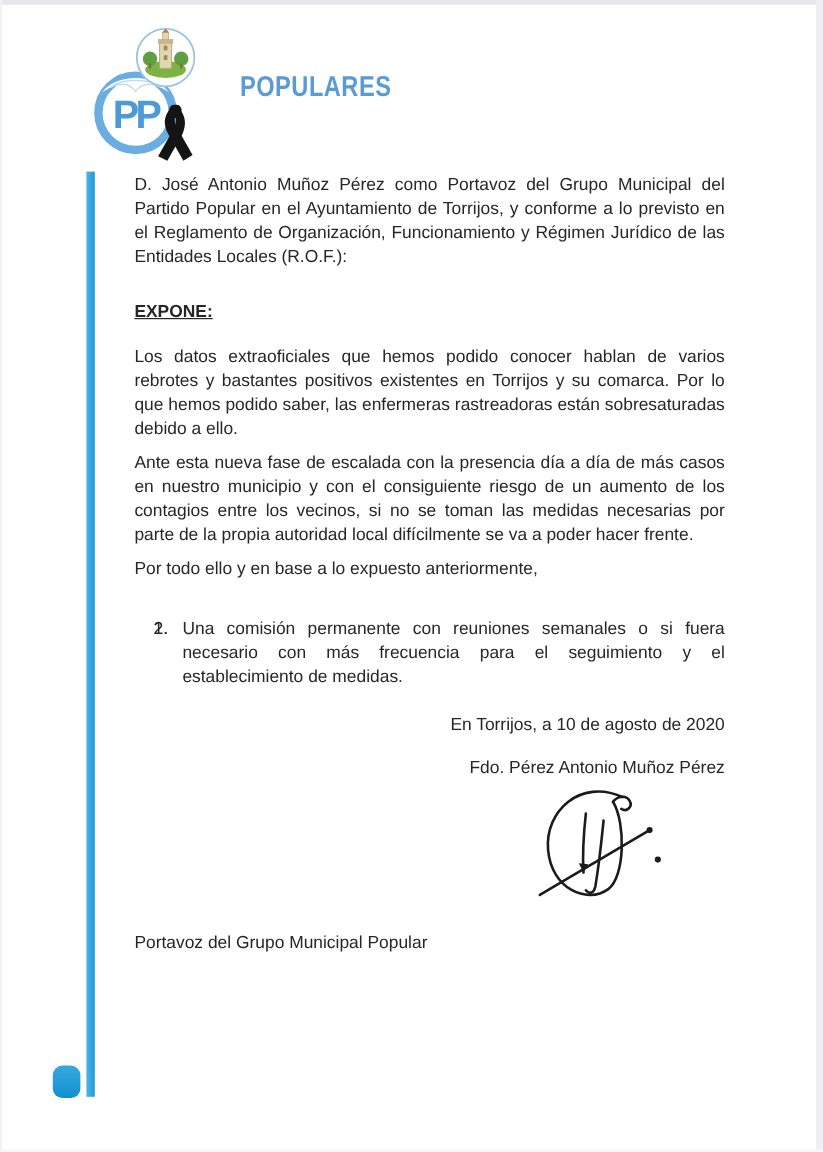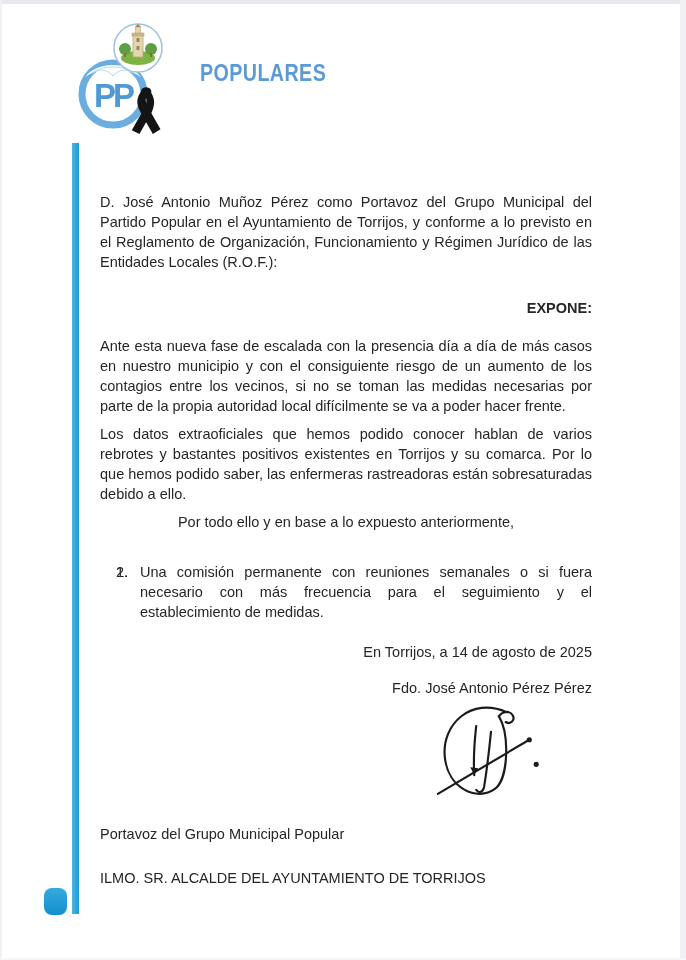--- a/index.html
+++ b/index.html
@@ -32,30 +32,31 @@
   .ribbon{position:absolute;left:127px;top:87px;width:44px;height:50px;z-index:3;}
   .wordmark{
     position:absolute;left:200px;top:59px;z-index:1;
     font-size:24px;font-weight:bold;color:#5b9bd5;
     letter-spacing:.5px;white-space:nowrap;
     transform:scaleX(.82);transform-origin:left center;
   }
 
   
   .content{
-    position:absolute;left:100px;top:144px;width:492px;
-    font-size:14.5px;line-height:20px;color:#262626;margin-top:48px;
+    position:absolute;left:112px;top:144px;width:492px;
+    font-size:14.5px;line-height:20px;color:#262626;
   }
   .para{margin:0 0 18px 0;text-align:justify;}
   .para.intro{margin-bottom:26px;}
   .para.p2{margin-bottom:8px;}
   .para.p3{margin-bottom:8px;}
-  .para.last{text-align:center;margin-bottom:30px;}
+  .para.last{text-align:left;margin-bottom:30px;}
   .doc-heading{
-    margin:0 0 18px 0;text-align:right;font-weight:bold;
+    margin:0 0 18px 0;text-align:left;font-weight:bold;
+    text-decoration:underline;
   }
   .heading-expone{margin-top:8px;margin-bottom:18px;}
   .list{margin:0;}
   .list-item{position:relative;padding-left:40px;margin-bottom:18px;text-align:justify;}
   .list-item .num{position:absolute;left:16px;top:0;}
   .list-item.second{margin-bottom:20px;}
   .right-line{text-align:right;margin:0 0 16px 0;}
   .fdo-line{margin-bottom:4px;}
   .sig-wrap{display:flex;justify-content:flex-end;padding-right:44px;height:104px;margin-bottom:18px;}
   .role-line{text-align:left;margin:0 0 24px 0;}
@@ -101,53 +102,52 @@
 </svg>
 
 <div class="wordmark">POPULARES</div>
 
 <div class="content">
 
   <p class="para intro">D. José Antonio Muñoz Pérez como Portavoz del Grupo Municipal del Partido Popular en el Ayuntamiento de Torrijos, y conforme a lo previsto en el Reglamento de Organización, Funcionamiento y Régimen Jurídico de las Entidades Locales (R.O.F.):</p>
 
   <p class="doc-heading heading-expone">EXPONE:</p>
 
+  <p class="para p2">Los datos extraoficiales que hemos podido conocer hablan de varios rebrotes y bastantes positivos existentes en Torrijos y su comarca. Por lo que hemos podido saber, las enfermeras rastreadoras están sobresaturadas debido a ello.</p>
+
   <p class="para p3">Ante esta nueva fase de escalada con la presencia día a día de más casos en nuestro municipio y con el consiguiente riesgo de un aumento de los contagios entre los vecinos, si no se toman las medidas necesarias por parte de la propia autoridad local difícilmente se va a poder hacer frente.</p>
-
-  <p class="para p2">Los datos extraoficiales que hemos podido conocer hablan de varios rebrotes y bastantes positivos existentes en Torrijos y su comarca. Por lo que hemos podido saber, las enfermeras rastreadoras están sobresaturadas debido a ello.</p>
 
   <p class="para last">Por todo ello y en base a lo expuesto anteriormente,</p>
 
 
   <div class="list">
     <div class="list-item">
       <span class="num">1.</span>
     </div>
     <div class="list-item second">
       <span class="num">2.</span>
       <span>Una comisión permanente con reuniones semanales o si fuera necesario con más frecuencia para el seguimiento y el establecimiento de medidas.</span>
     </div>
   </div>
 
-  <p class="right-line">En Torrijos, a 14 de agosto de 2025</p>
+  <p class="right-line">En Torrijos, a 10 de agosto de 2020</p>
 
-  <p class="right-line fdo-line">Fdo. José Antonio Pérez Pérez</p>
+  <p class="right-line fdo-line">Fdo. Pérez Antonio Muñoz Pérez</p>
 
   <div class="sig-wrap">
     <svg width="118" height="104" viewBox="0 0 120 105">
       <g fill="none" stroke="#1b1b1b" stroke-width="2.2" stroke-linecap="round">
         <path d="M78 10 C 42 -6, 12 22, 15 55 C 18 88, 48 101, 66 88 C 80 78, 81 32, 70 14"></path>
         <path d="M70 14 C 74 9, 81 8, 84 13 C 87 18, 82 23, 77 20"></path>
         <path d="M47 24 C 45 42, 44 58, 45 74"></path>
         <path d="M62 30 C 60 50, 58 68, 55 86 C 54 91, 50 93, 47 89"></path>
         <path d="M8 93 L 101 38"></path>
       </g>
       <circle cx="101" cy="38" r="2.6" fill="#1b1b1b"></circle>
       <circle cx="108" cy="63" r="2.6" fill="#1b1b1b"></circle>
       <path d="M45 74 L 41 66 L 49 67 Z" fill="#1b1b1b"></path>
     </svg>
   </div>
 
   <p class="role-line">Portavoz del Grupo Municipal Popular</p>
 
-  <p class="addressee">ILMO. SR. ALCALDE DEL AYUNTAMIENTO DE TORRIJOS</p>
 
 </div>
 
 </body></html>

